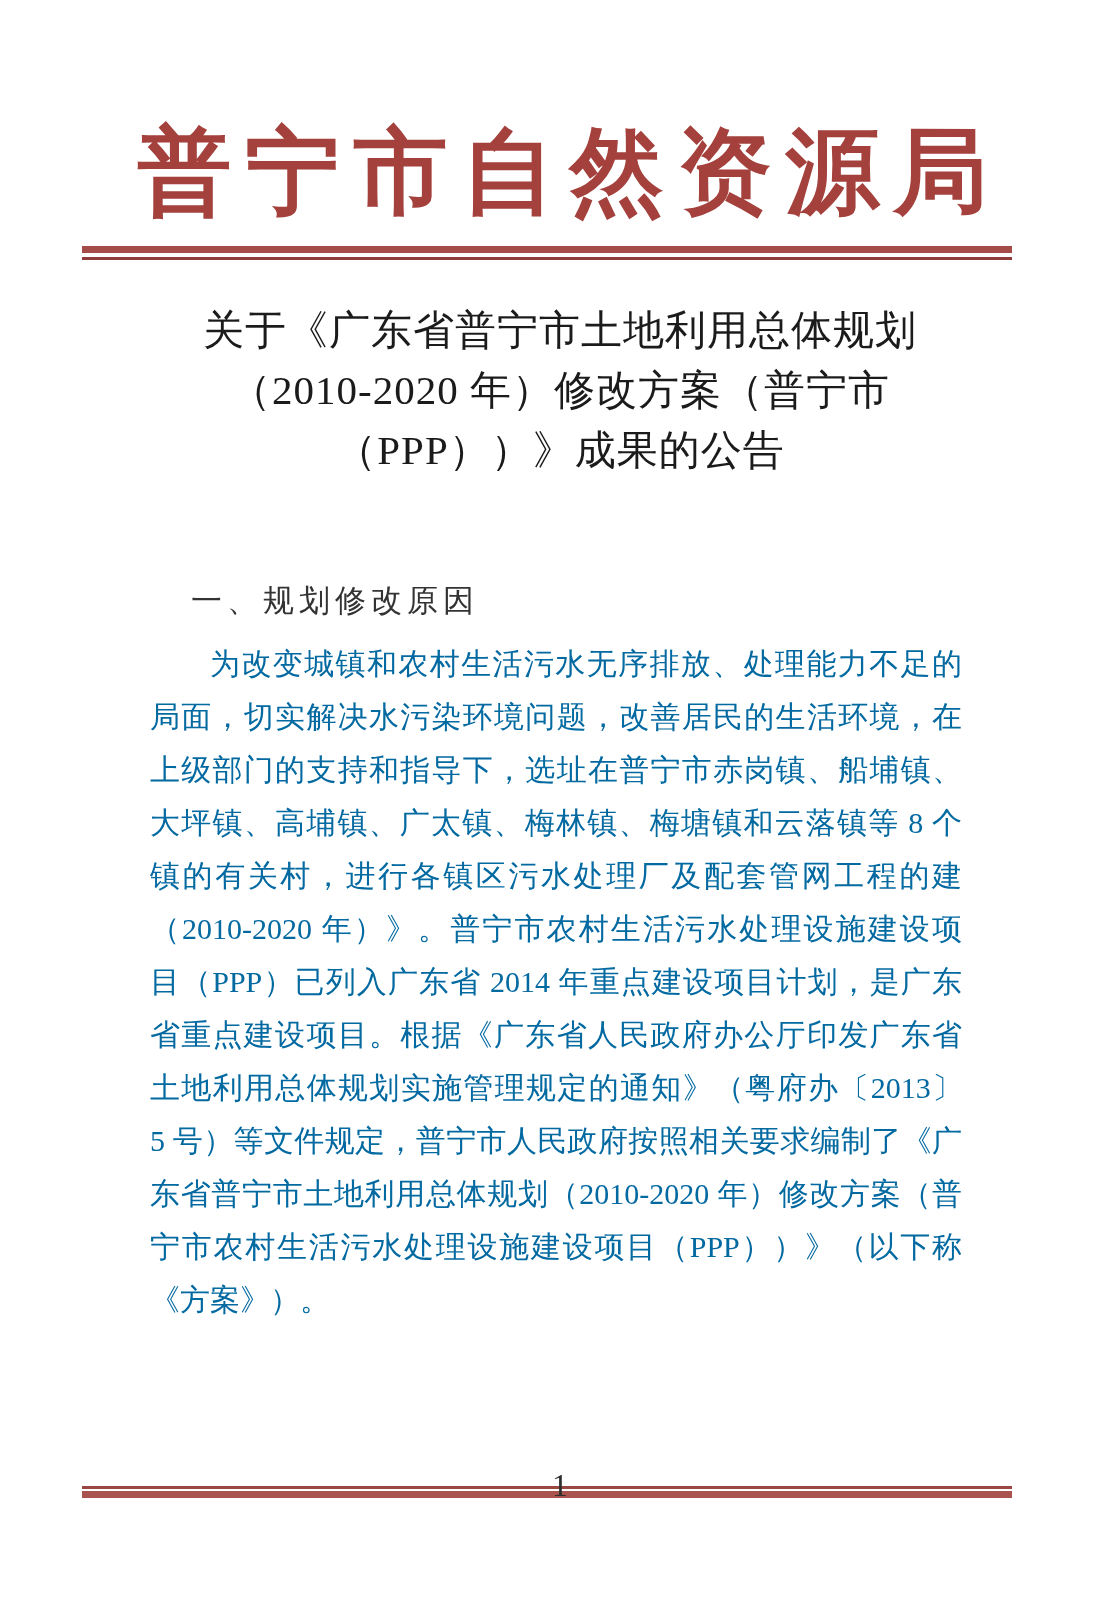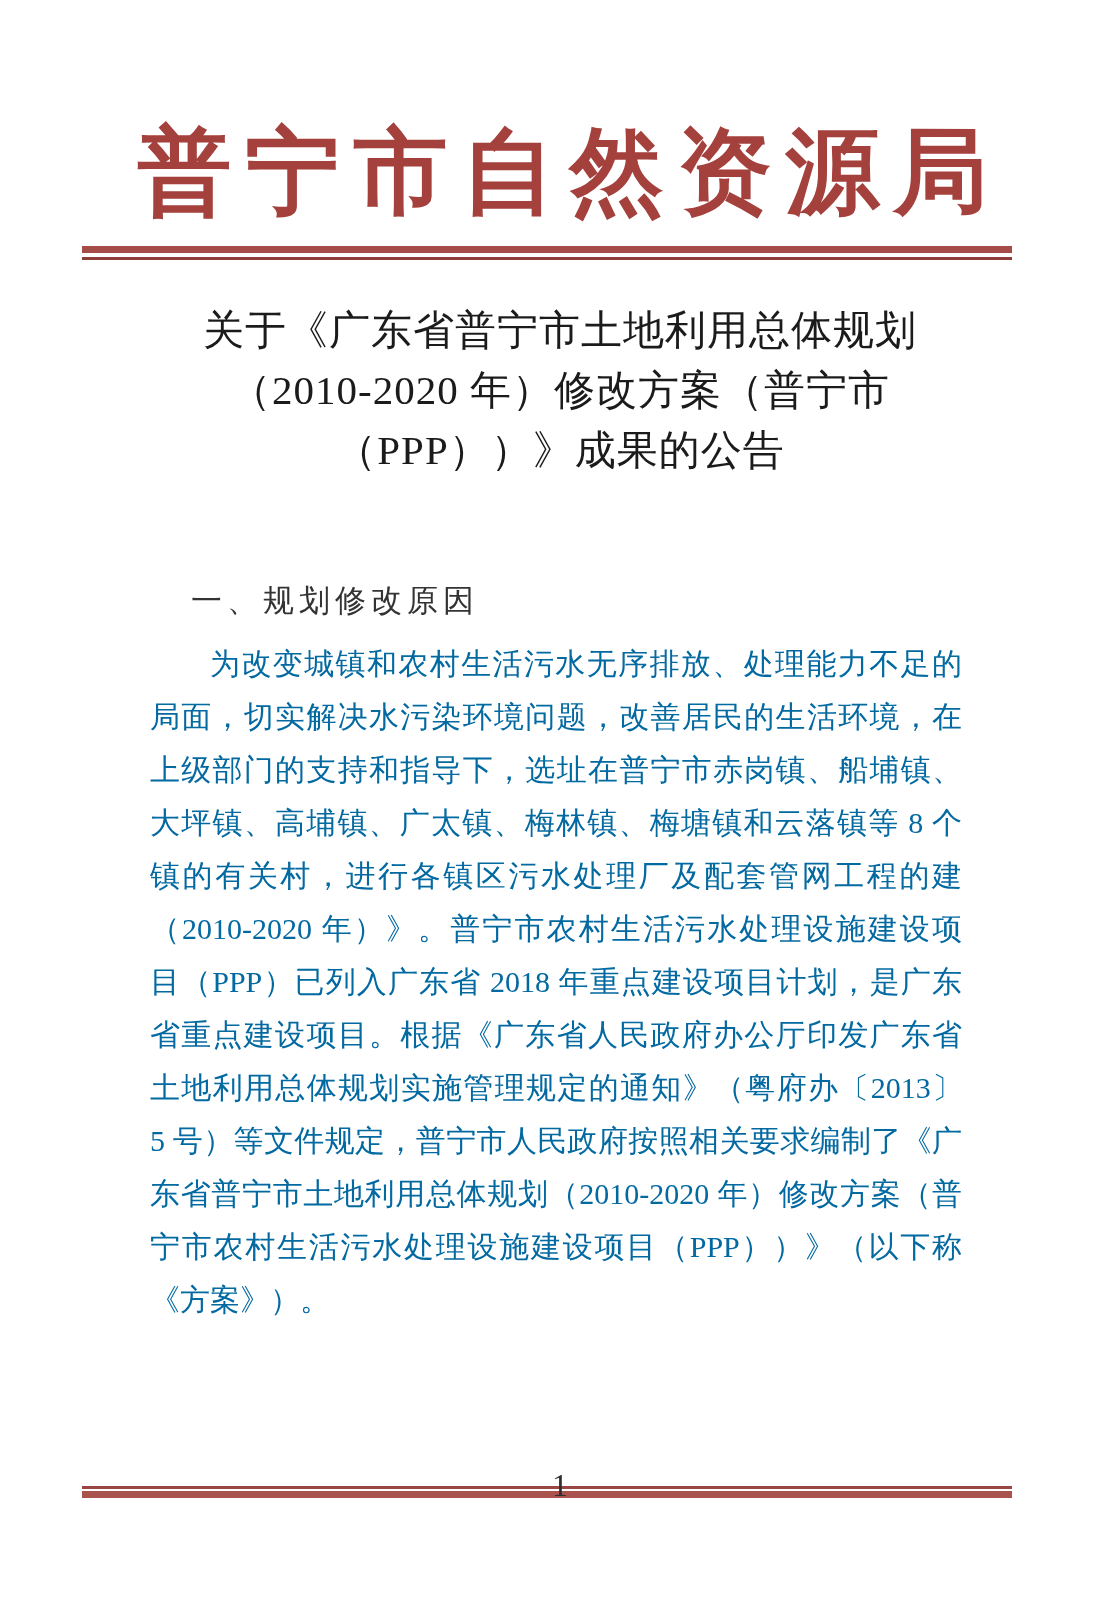--- a/index.html
+++ b/index.html
@@ -104,21 +104,21 @@
 
   <div class="section-heading">一、规划修改原因</div>
 
   <div class="body-text">
     <div class="bline indent">为改变城镇和农村生活污水无序排放、处理能力不足的</div>
     <div class="bline">局面，切实解决水污染环境问题，改善居民的生活环境，在</div>
     <div class="bline">上级部门的支持和指导下，选址在普宁市赤岗镇、船埔镇、</div>
     <div class="bline">大坪镇、高埔镇、广太镇、梅林镇、梅塘镇和云落镇等 8 个</div>
     <div class="bline">镇的有关村，进行各镇区污水处理厂及配套管网工程的建</div>
     <div class="bline">（2010-2020 年）》。普宁市农村生活污水处理设施建设项</div>
-    <div class="bline">目（PPP）已列入广东省 2018 年重点建设项目计划，是广东</div>
+    <div class="bline">目（PPP）已列入广东省 2014 年重点建设项目计划，是广东</div>
     <div class="bline">省重点建设项目。根据《广东省人民政府办公厅印发广东省</div>
     <div class="bline">土地利用总体规划实施管理规定的通知》（粤府办〔2013〕</div>
     <div class="bline">5 号）等文件规定，普宁市人民政府按照相关要求编制了《广</div>
     <div class="bline">东省普宁市土地利用总体规划（2010-2020 年）修改方案（普</div>
     <div class="bline">宁市农村生活污水处理设施建设项目（PPP））》（以下称</div>
     <div class="bline last">《方案》）。</div>
   </div>
 
   <div class="rule rule-footer-thin"></div>
   <div class="rule rule-footer-thick"></div>

